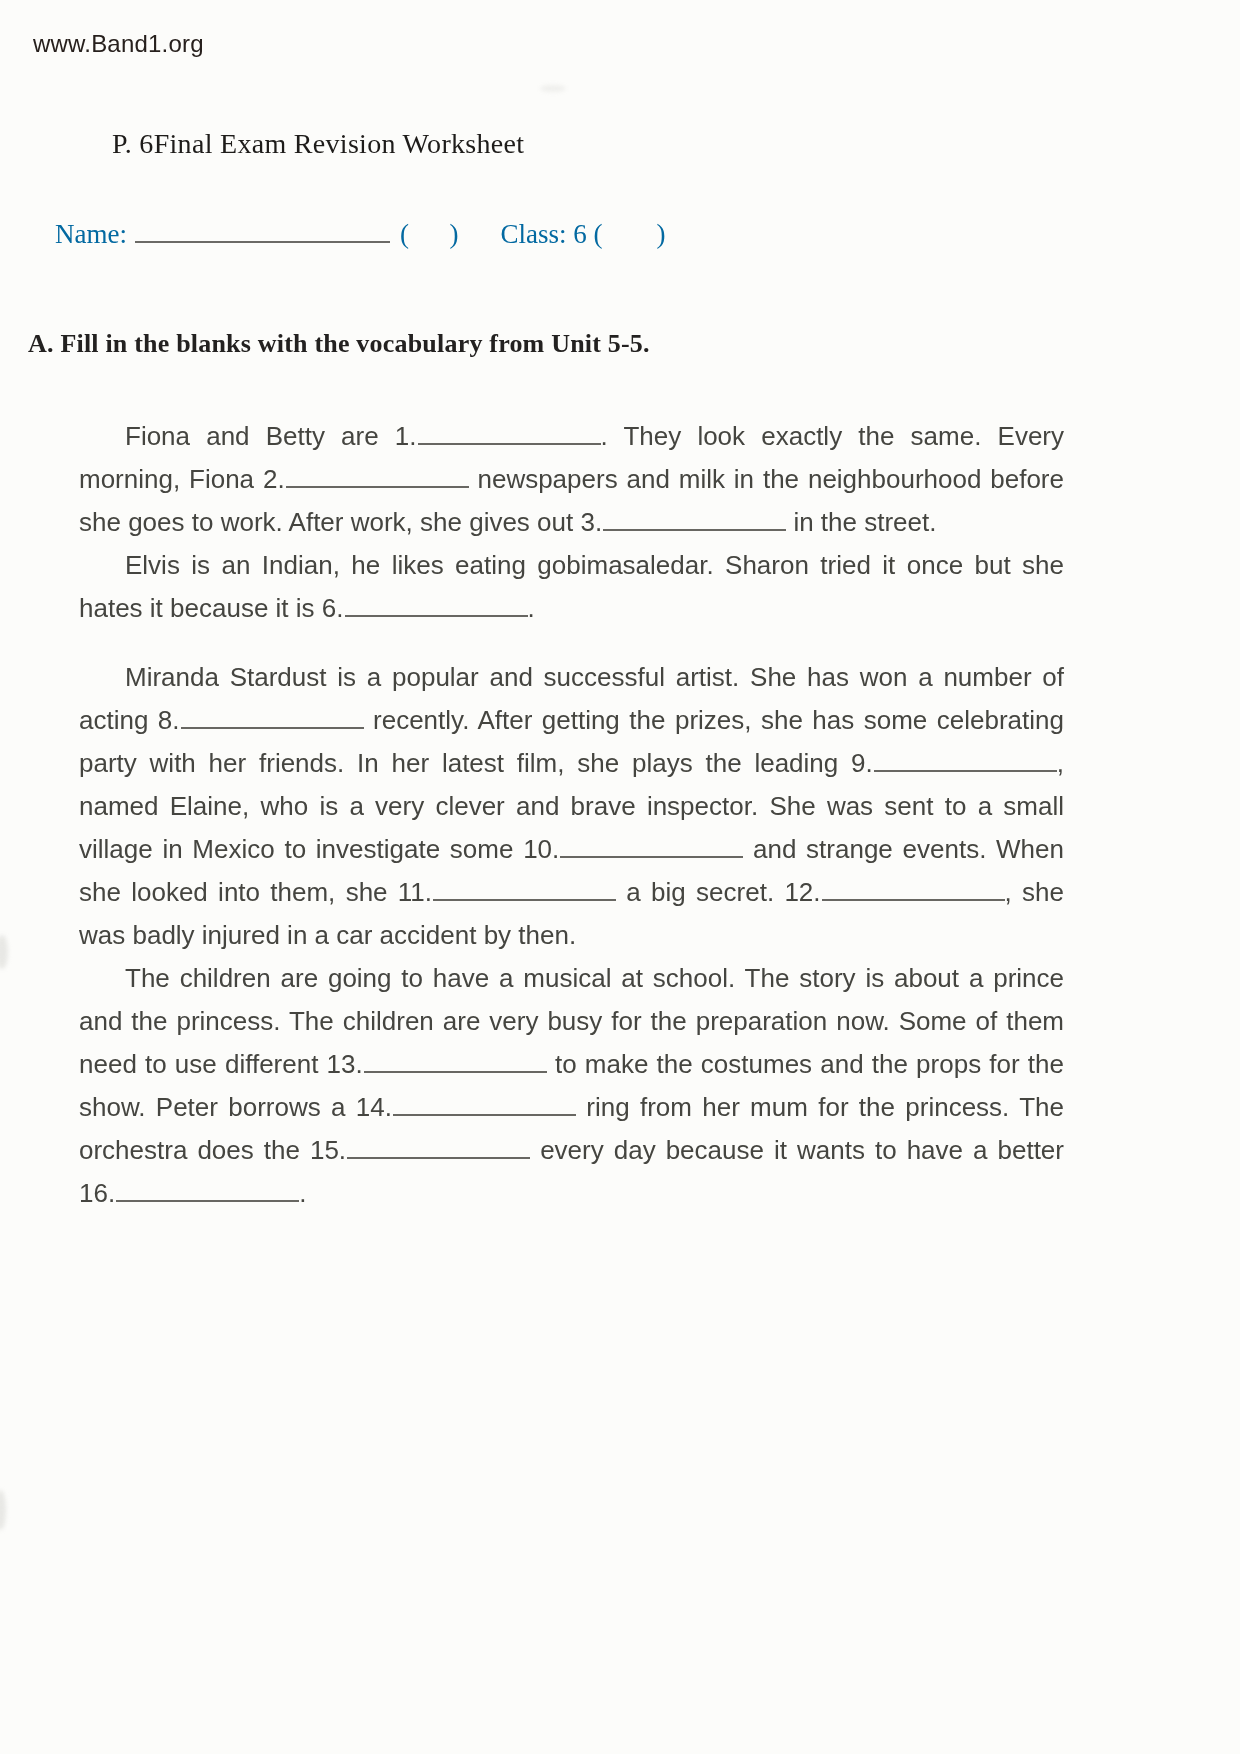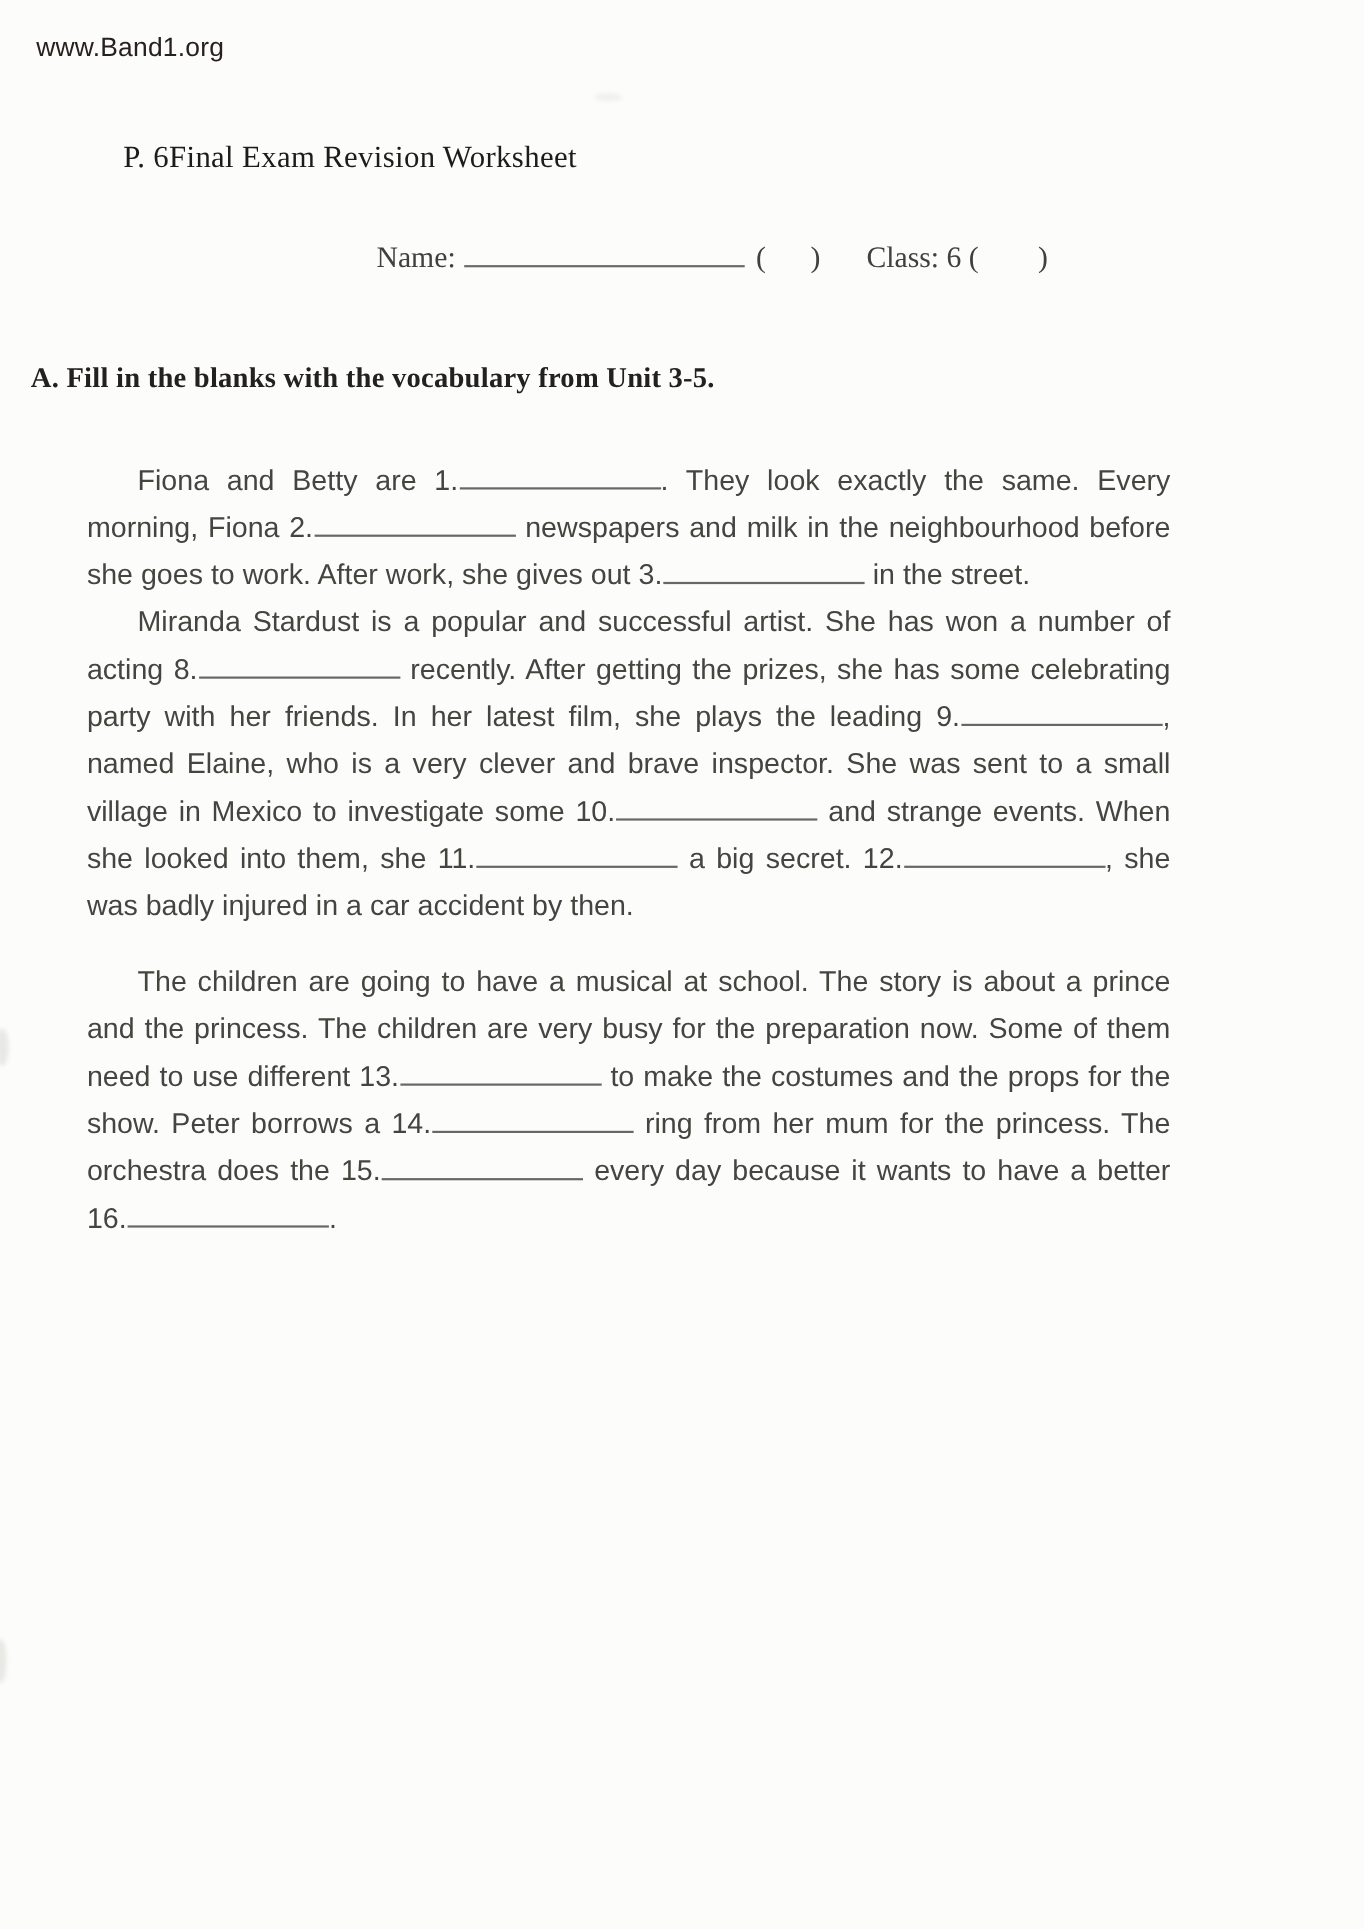--- a/index.html
+++ b/index.html
@@ -27,23 +27,22 @@
     padding-left: 112px;
     font-size: 28px;
     font-weight: normal;
     color: #1e1c1a;
     letter-spacing: 0.3px;
   }
   .name-row {
     margin-top: 26px;
     margin-left: 28px;
     font-size: 27px;
-    color: #404040;
+    color: #0369a1;
     white-space: pre;
-    text-align: center;
   }
   .name-line {
     display: inline-block;
     width: 255px;
     height: 24px;
     border-bottom: 2px solid #6b6a66;
     margin: 0 10px 0 8px;
     vertical-align: baseline;
   }
   .name-paren { white-space: pre; }
@@ -102,21 +101,22 @@
   <div class="smudge smudge-1"></div>
   <div class="smudge smudge-2"></div>
   <div class="smudge smudge-3"></div>
 
   <h1 class="title">P. 6Final Exam Revision Worksheet</h1>
 
   <div class="name-row">
     <span>Name:</span><span class="name-line"></span><span class="name-paren">(      )</span><span class="class-label">Class: 6 (        )</span>
   </div>
 
-  <div class="section-heading">A. Fill in the blanks with the vocabulary from Unit 3-5.</div>
+  <div class="section-heading">A. Fill in the blanks with the vocabulary from Unit 5-5.</div>
 
   <div class="body-block">
       <p>Fiona and Betty are <span class="blank"><span>1.</span><span class="bline"></span></span>.  They look exactly the same. Every morning, Fiona <span class="blank"><span>2.</span><span class="bline"></span></span> newspapers and milk in the neighbourhood before she goes to work.  After work, she gives out <span class="blank"><span>3.</span><span class="bline"></span></span> in the street.</p>
+      <p>Elvis is an Indian, he likes eating gobimasaledar. Sharon tried it once but she hates it because it is <span class="blank"><span>6.</span><span class="bline"></span></span>.</p>
       <p>Miranda Stardust is a popular and successful artist. She has won a number of acting <span class="blank"><span>8.</span><span class="bline"></span></span> recently. After getting the prizes, she has some celebrating party with her friends.  In her latest film, she plays the leading <span class="blank"><span>9.</span><span class="bline"></span></span>, named Elaine, who is a very clever and brave inspector. She was sent to a small village in Mexico to investigate some <span class="blank"><span>10.</span><span class="bline"></span></span> and strange events. When she looked into them, she <span class="blank"><span>11.</span><span class="bline"></span></span> a big secret. <span class="blank"><span>12.</span><span class="bline"></span></span>, she was badly injured in a car accident by then.</p>
       <p>The children are going to have a musical at school.  The story is about a prince and the princess.  The children are very busy for the preparation now.  Some of them need to use different <span class="blank"><span>13.</span><span class="bline"></span></span> to make the costumes and the props for the show.  Peter borrows a <span class="blank"><span>14.</span><span class="bline"></span></span> ring from her mum for the princess.  The orchestra does the <span class="blank"><span>15.</span><span class="bline"></span></span> every day because it wants to have a better <span class="blank"><span>16.</span><span class="bline"></span></span>.</p>
     </div>
 
 </div>
 
 </body></html>

